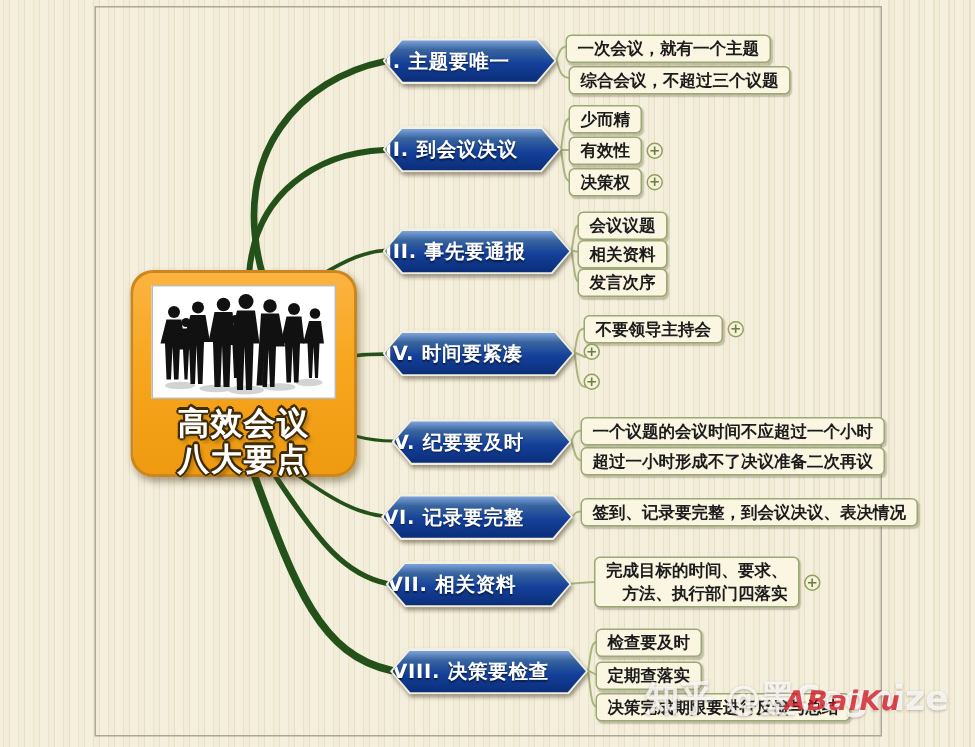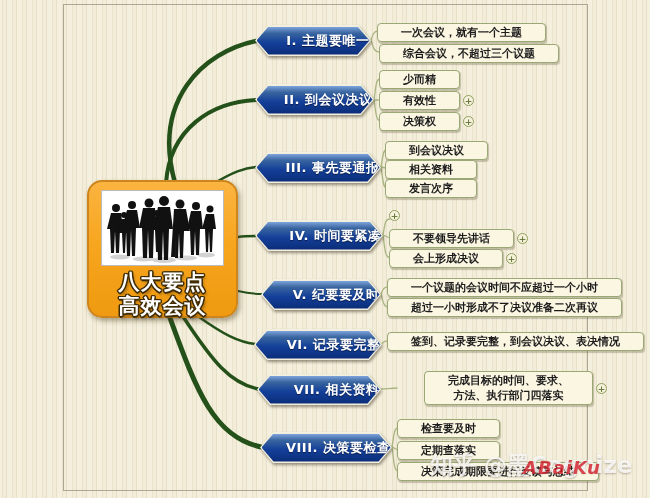--- a/index.html
+++ b/index.html
@@ -43,35 +43,35 @@
   .topic{position:absolute;height:31px;filter:drop-shadow(1.5px 2.5px 1.5px rgba(70,60,40,.55));}
   .hex-outer{
     position:absolute;inset:0;
     background:#f3efdf;
     clip-path:polygon(13px 0%,calc(100% - 13px) 0%,100% 50%,calc(100% - 13px) 100%,13px 100%,0% 50%);
   }
   .hex-inner{
     position:absolute;inset:1.5px;
     background:linear-gradient(180deg,#7da3dc 0%,#39659f 22%,#14409a 55%,#0a2d78 100%);
     clip-path:polygon(12px 0%,calc(100% - 12px) 0%,100% 50%,calc(100% - 12px) 100%,12px 100%,0% 50%);
-    display:flex;align-items:center;justify-content:flex-end;
+    display:flex;align-items:center;justify-content:flex-start;
   }
   .topic-label{
     color:#fff;font-size:13px;font-weight:bold;white-space:nowrap;letter-spacing:.5px;
     text-shadow:0 1px 1px rgba(0,0,0,.5);
   }
 
   
   .sub{position:absolute;display:flex;align-items:center;gap:3px;}
   .sub-box{
     background:#fbf6e2;border:1px solid #99a874;border-radius:4px;
-    padding:1px 23px;font-size:11px;font-weight:bold;color:#1c1c1c;
+    padding:1px 7px;font-size:11px;font-weight:bold;color:#1c1c1c;
     line-height:15px;white-space:nowrap;box-shadow:1px 1.5px 1px rgba(110,100,70,.35);
   }
-  .sub-box.two-line{white-space:pre-line;text-align:center;margin-left:28px;}
+  .sub-box.two-line{white-space:pre-line;text-align:right;}
   .expand{
     width:11px;height:11px;border:1px solid #8fa060;border-radius:50%;
     background:#f6f1da;color:#6b7d43;font-size:9px;line-height:10px;
     text-align:center;box-sizing:border-box;flex:0 0 auto;font-weight:bold;
   }
 
   
   .wm-white{
     position:absolute;left:430px;top:450px;font-size:23px;font-weight:bold;
     color:rgba(255,255,255,.8);white-space:nowrap;
@@ -147,22 +147,22 @@
         <circle cx="108" cy="18" r="3.5"></circle>
           <path d="M104,23 h8 l2,15 l-3,0 l-1,23 h-2 l-1,-21 l-1,21 h-2 l-1,-23 l-3,0 z"></path>
         <circle cx="22" cy="24" r="3"></circle>
           <path d="M18,28 h8 l2,14 l-12,0 z M20,42 h4 l-1,20 h-2 z"></path>
         <circle cx="55" cy="22" r="3"></circle>
           <path d="M51,26 h8 l2,13 l-12,0 z M53,39 h4 l-1,22 h-2 z"></path>
       </g>
     </svg>
   </div>
   <div class="center-title">
+    <div>高效会议</div>
     <div>八大要点</div>
-    <div>高效会议</div>
   </div>
 </div>
 
 <div class="topic" style="left:255px;top:25px;width:116px">
   <div class="hex-outer">
       <div class="hex-inner">
         <span class="topic-label">I. 主题要唯一</span>
       </div>
     </div>
 </div>
@@ -229,38 +229,37 @@
 <div class="sub" style="left:379px;top:91px">
     <span class="sub-box">有效性</span>
     <span class="expand">+</span>
   </div>
 <div class="sub" style="left:379px;top:112px">
     <span class="sub-box">决策权</span>
     <span class="expand">+</span>
   </div>
 
 <div class="sub" style="left:385px;top:141px">
-    <span class="sub-box">到会议决议</span>
+    <span class="sub-box">会议议题</span>
   </div>
 <div class="sub" style="left:385px;top:160px">
     <span class="sub-box">相关资料</span>
   </div>
 <div class="sub" style="left:385px;top:179px">
     <span class="sub-box">发言次序</span>
   </div>
 
 <div class="sub" style="left:389px;top:210px">
+    <span class="sub-box">不要领导主持会</span>
     <span class="expand">+</span>
   </div>
 <div class="sub" style="left:389px;top:229px">
-    <span class="sub-box">不要领导先讲话</span>
     <span class="expand">+</span>
   </div>
 <div class="sub" style="left:389px;top:249px">
-    <span class="sub-box">会上形成决议</span>
     <span class="expand">+</span>
   </div>
 
 <div class="sub" style="left:387px;top:278px">
     <span class="sub-box">一个议题的会议时间不应超过一个小时</span>
   </div>
 <div class="sub" style="left:387px;top:298px">
     <span class="sub-box">超过一小时形成不了决议准备二次再议</span>
   </div>
 

